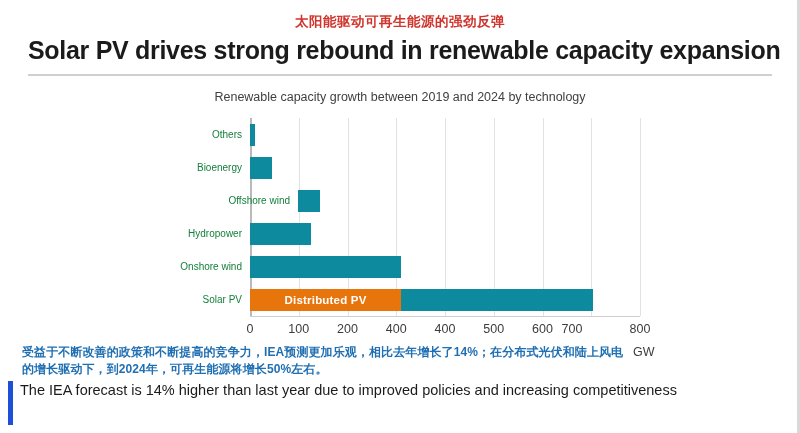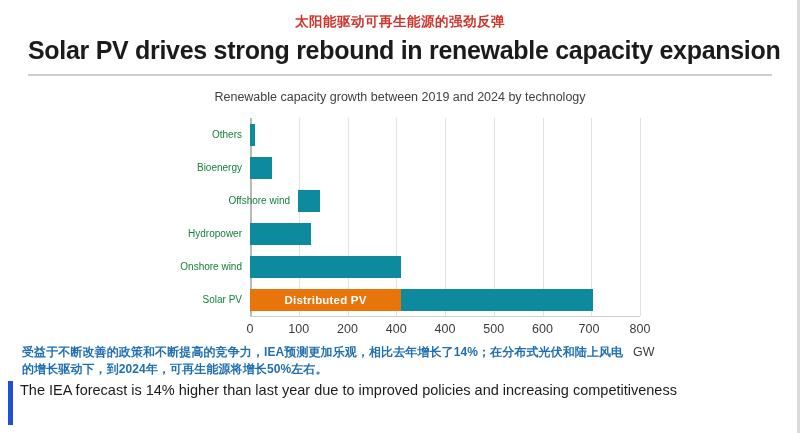--- a/index.html
+++ b/index.html
@@ -134,21 +134,21 @@
     <div class="gridline" style="left: 292.5px;"></div>
     <div class="gridline" style="left: 341.25px;"></div>
     <div class="gridline" style="left: 390px;"></div>
     <div class="tick-label" style="left: 0px;">0</div>
     <div class="tick-label" style="left: 48.75px;">100</div>
     <div class="tick-label" style="left: 97.5px;">200</div>
     <div class="tick-label" style="left: 146.25px;">400</div>
     <div class="tick-label" style="left: 195px;">400</div>
     <div class="tick-label" style="left: 243.75px;">500</div>
     <div class="tick-label" style="left: 292.5px;">600</div>
-    <div class="tick-label" style="left: 339px;">700</div>
+    <div class="tick-label" style="left: 322px;">700</div>
     <div class="tick-label" style="left: 390px;">800</div>
     <div class="bar-row" style="top: 0px; width: 390px;">
       <div class="cat-wrap">
         <div class="cat-label">Others</div>
       </div>
       <div class="bar-seg seg-teal" style="background: rgb(13, 138, 158); left: 0px; width: 4.875px; top: 5.5px; height: 22px;"></div>
     </div>
     <div class="bar-row" style="top: 33px; width: 390px;">
       <div class="cat-wrap">
         <div class="cat-label">Bioenergy</div>

